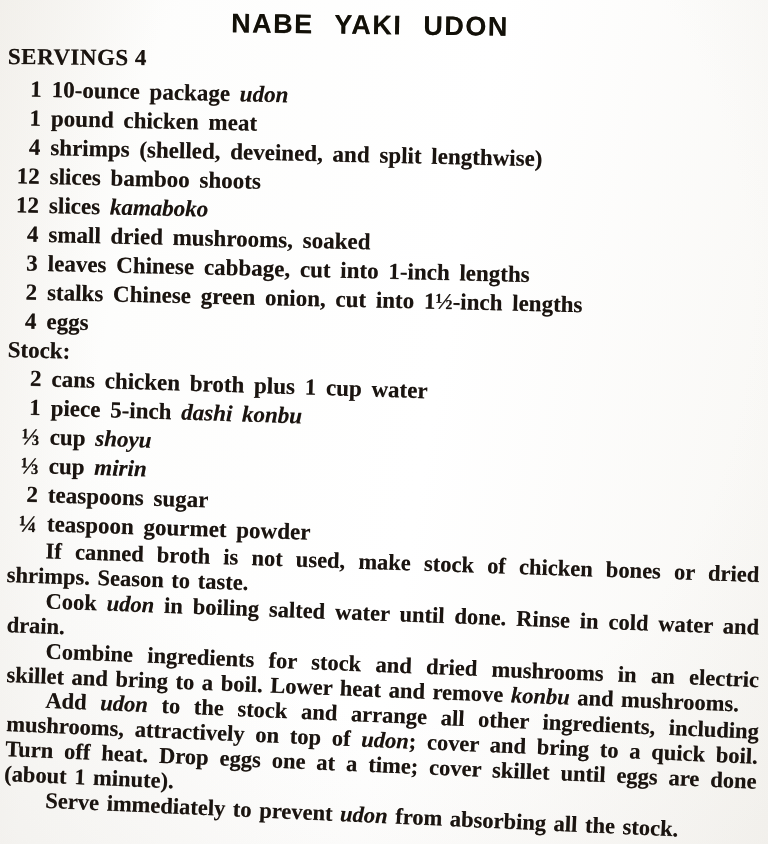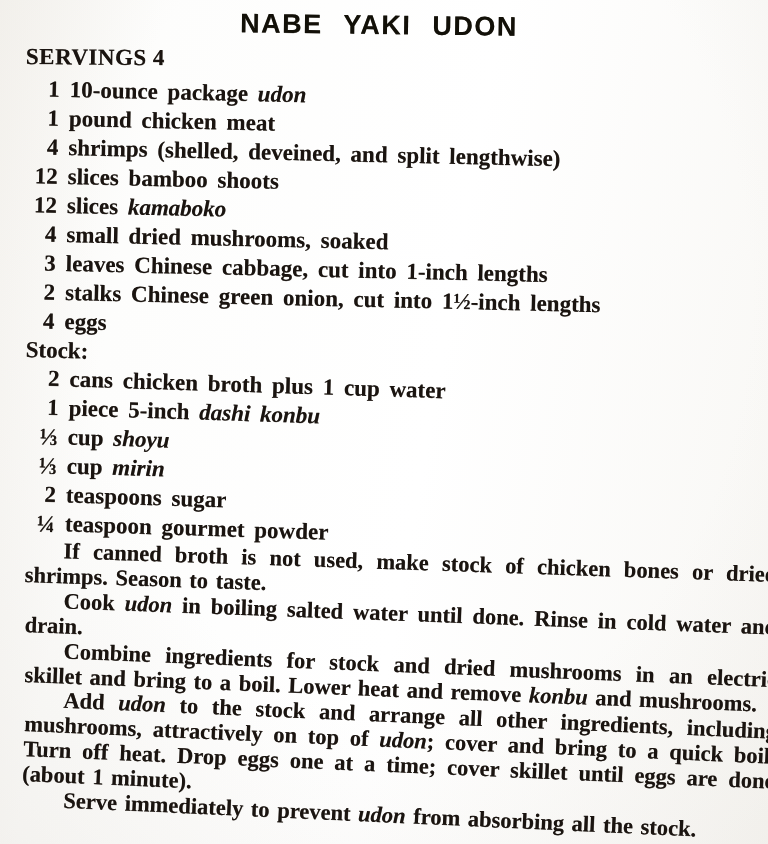--- a/index.html
+++ b/index.html
@@ -3,21 +3,21 @@
 <meta charset="utf-8">
 <style>
   html,body{margin:0;padding:0;}
   body{
     width:768px;height:844px;overflow:hidden;
     background:#ffffff;
     font-family:"Liberation Serif", serif;
   }
   .page{
     position:relative;width:768px;height:844px;box-sizing:border-box;
-    padding:8px 6px 0 24px;
+    padding:8px 6px 0 6px;
     background:
       radial-gradient(ellipse at 55% 35%, rgba(255,255,255,0) 55%, rgba(225,221,214,0.35) 100%),
       linear-gradient(100deg,#f6f4f0 0%,#fdfdfc 18%,#ffffff 55%,#f8f7f4 100%);
     color:#1a1410;
     text-shadow:0.2px 0.2px 0.5px rgba(25,18,10,0.55);
     filter:blur(0.25px);
   }
   .title{
     margin:0 0 2px 0;
     text-align:center;

